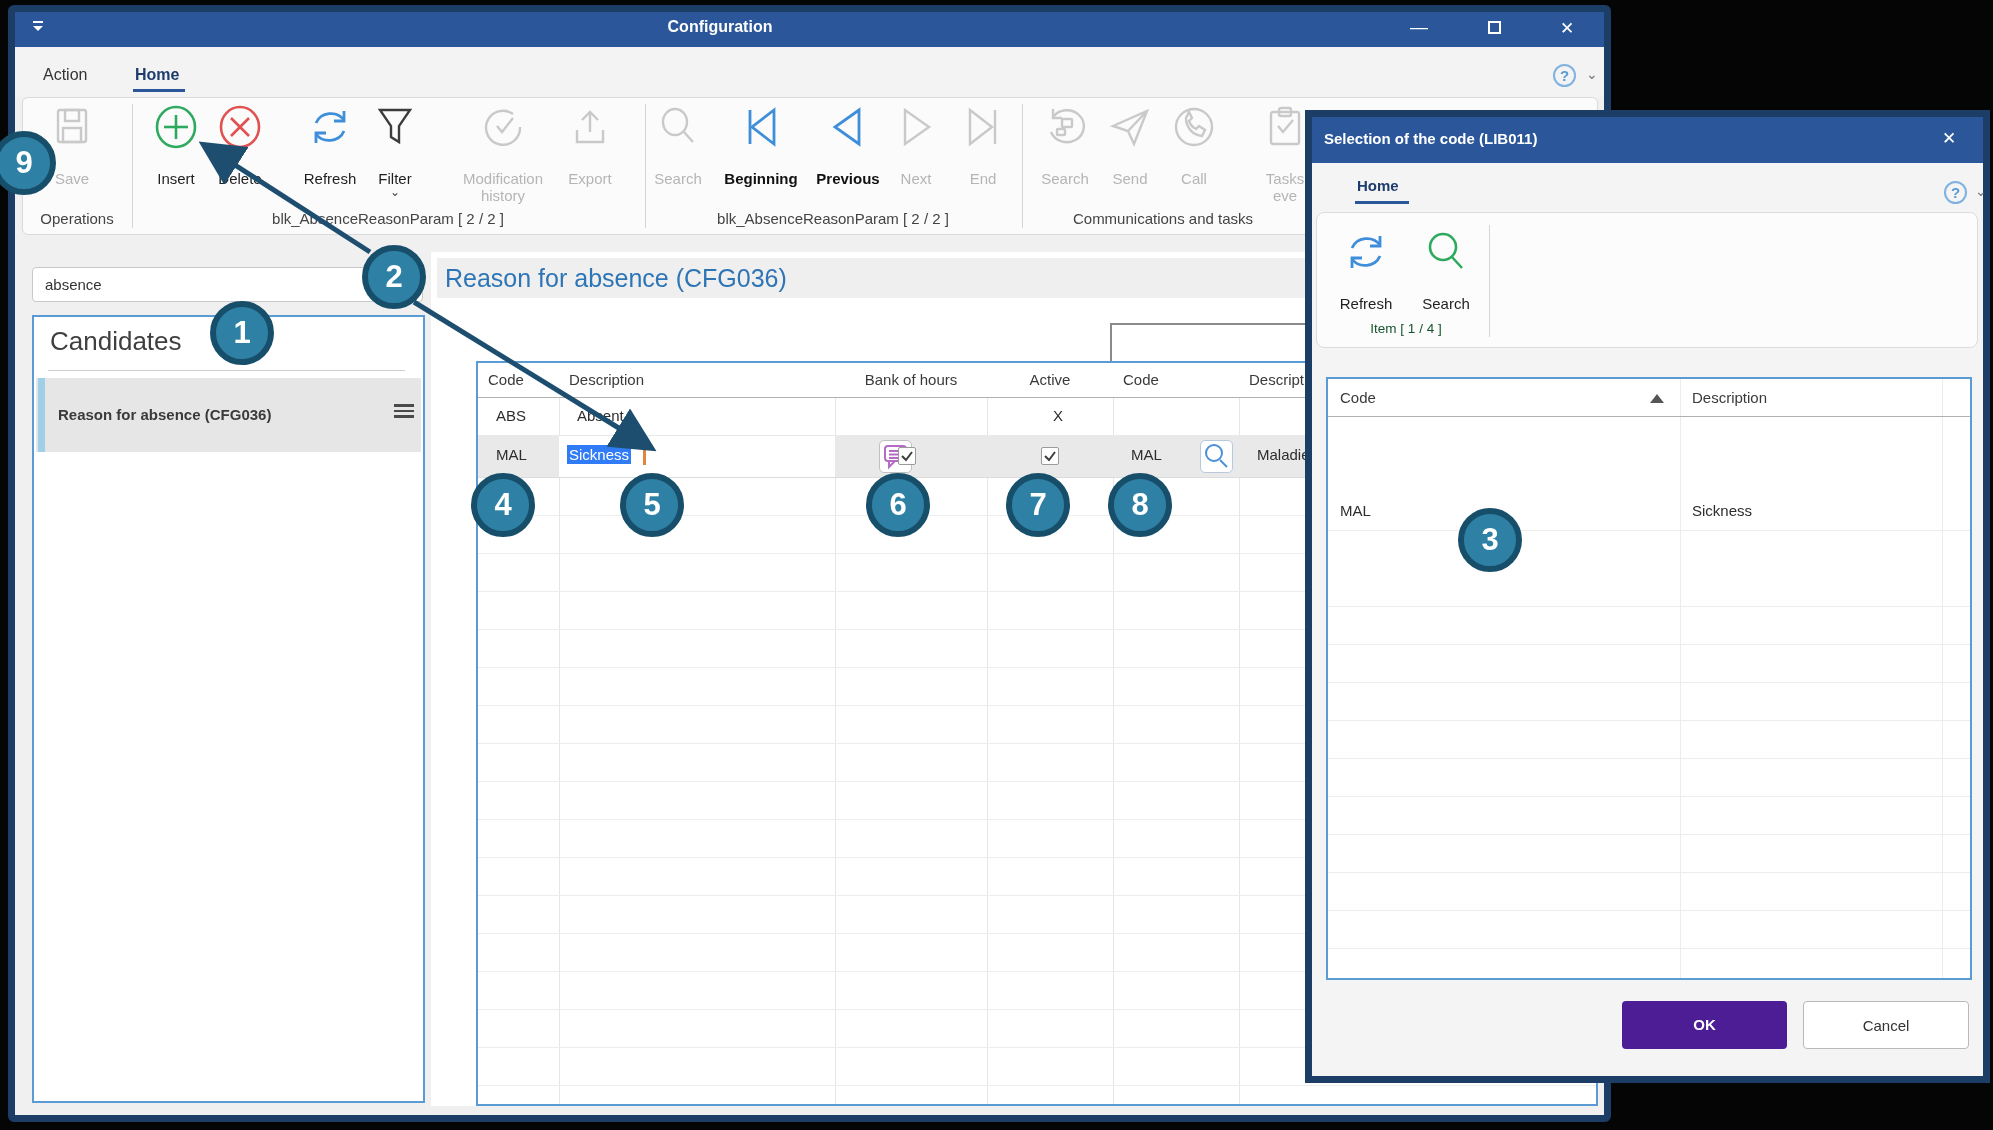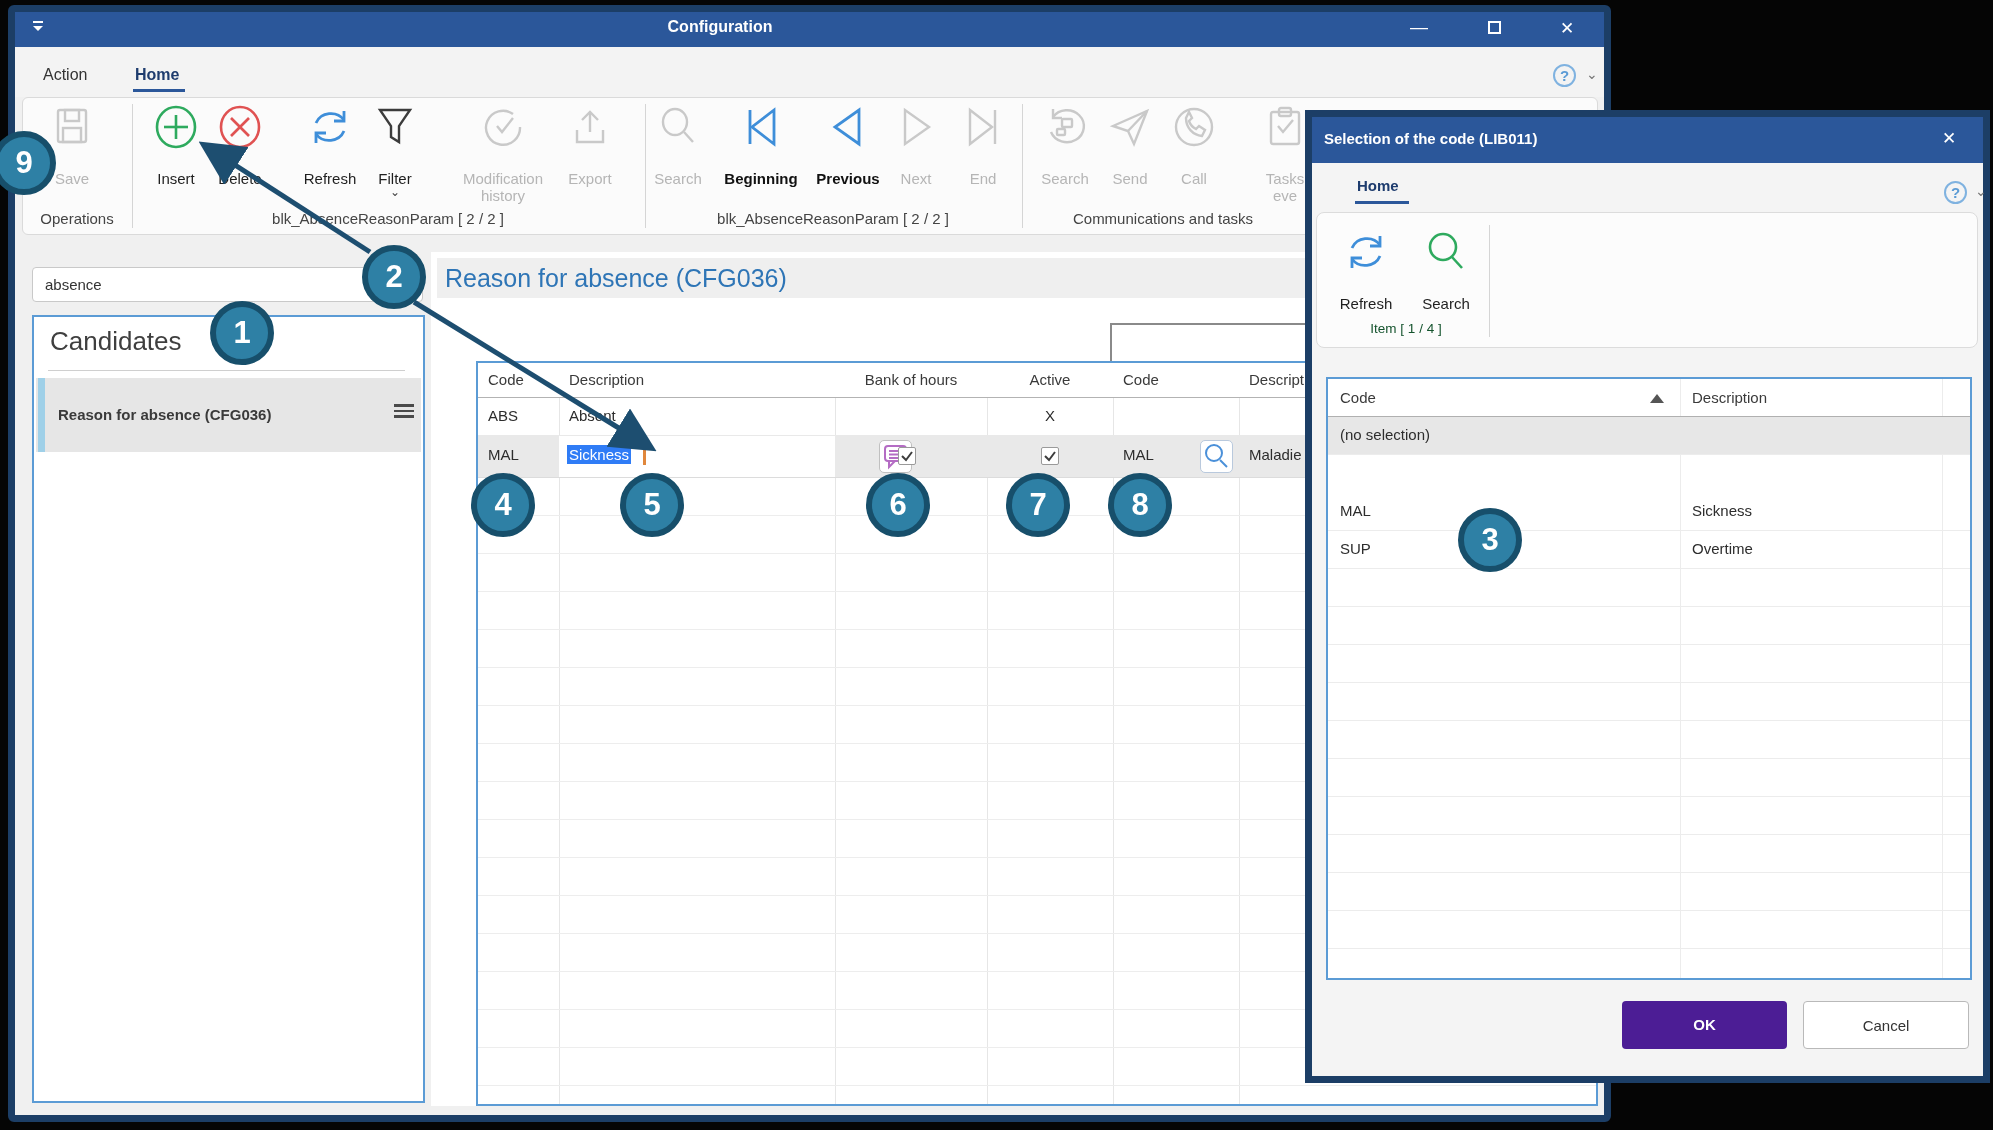--- a/index.html
+++ b/index.html
@@ -57,21 +57,21 @@
   
   #content-panel { left:431px; top:252px; width:1167px; height:854px; background:#fff; }
   #content-titleband { left:437px; top:258px; width:1161px; height:40px; background:#efefef; }
   #content-title { left:445px; top:264px; font-size:25px; color:#2e75b6; }
   #link-box { left:1110px; top:323px; width:435px; height:40px; background:#fff; border:2px solid #8a8a8a; }
 
   #main-table { left:476px; top:361px; width:1122px; height:745px; background:#fff; border:2px solid #5b9bd5; }
   .mt-vline { top:35px; width:1px; height:706px; background:#e6e6e6; }
   #mt-header { left:0; top:0; width:1118px; height:35px; border-bottom:1px solid #b3b3b3; }
   .mt-h { top:8px; font-size:15px; color:#3a3a3a; }
-  .mt-cell { font-size:15px; color:#2d2d2d; }
+  .mt-cell { font-size:15px; color:#2d2d2d;margin-left:8px; }
   #mt-row-abs { left:0; top:35px; width:1118px; height:38px; border-bottom:1px solid #e9e9e9; }
   #mt-row-mal { left:0; top:73px; width:1118px; height:42px; background:#e9e9e9; border-bottom:1px solid #dcdcdc; }
   #mal-desc-cell { left:81px; top:0; width:276px; height:41px; background:#fff; }
   #sel-sickness { left:8px; top:9px; background:#2f7cf6; color:#fff; font-size:15px; padding:1px 2px; }
   #edit-caret { left:84px; top:9px; width:3px; height:20px; background:#e0873c; }
   .mini-btn { width:33px; height:33px; background:#fff; border:1px solid #c0c0c0; border-radius:5px; }
   #comment-btn { left:320px; top:4px; }
   #lookup-btn { left:722px; top:4px; border-color:#b9c9dd; }
   .checkbox { width:18px; height:18px; background:#fff; border:1px solid #9a9a9a; border-radius:2px; }
   #mt-grid { left:0; top:115px; width:1118px; height:626px;
@@ -423,31 +423,23 @@
   </div>
 
   <div class="abs" id="dlg-table">
     <div class="abs dt-vline" style="left:352px"></div>
     <div class="abs dt-vline" style="left:614px"></div>
     <div class="abs" id="dt-header">
       <div class="abs dt-h" style="left:12px">Code</div>
       <div class="abs" id="sort-arrow"></div>
       <div class="abs dt-h" style="left:364px">Description</div>
     </div>
-    <div class="abs dt-row" style="top:38px;background:#e7e7e7">
-      <div class="abs dt-cell" style="left:12px">(no selection)</div>
-      <div class="abs dt-cell" style="left:364px"></div>
-    </div>
     <div class="abs dt-row" style="top:114px">
       <div class="abs dt-cell" style="left:12px">MAL</div>
       <div class="abs dt-cell" style="left:364px">Sickness</div>
-    </div>
-    <div class="abs dt-row" style="top:152px">
-      <div class="abs dt-cell" style="left:12px">SUP</div>
-      <div class="abs dt-cell" style="left:364px">Overtime</div>
     </div>
     <div class="abs" id="dt-grid"></div>
   </div>
 
   <div class="abs dlg-btn" id="ok-btn">OK</div>
   <div class="abs dlg-btn" id="cancel-btn">Cancel</div>
 </div>
 
 <div class="abs callout" style="left:210px;top:301px">1</div>
 <div class="abs callout" style="left:362px;top:245px">2</div>

